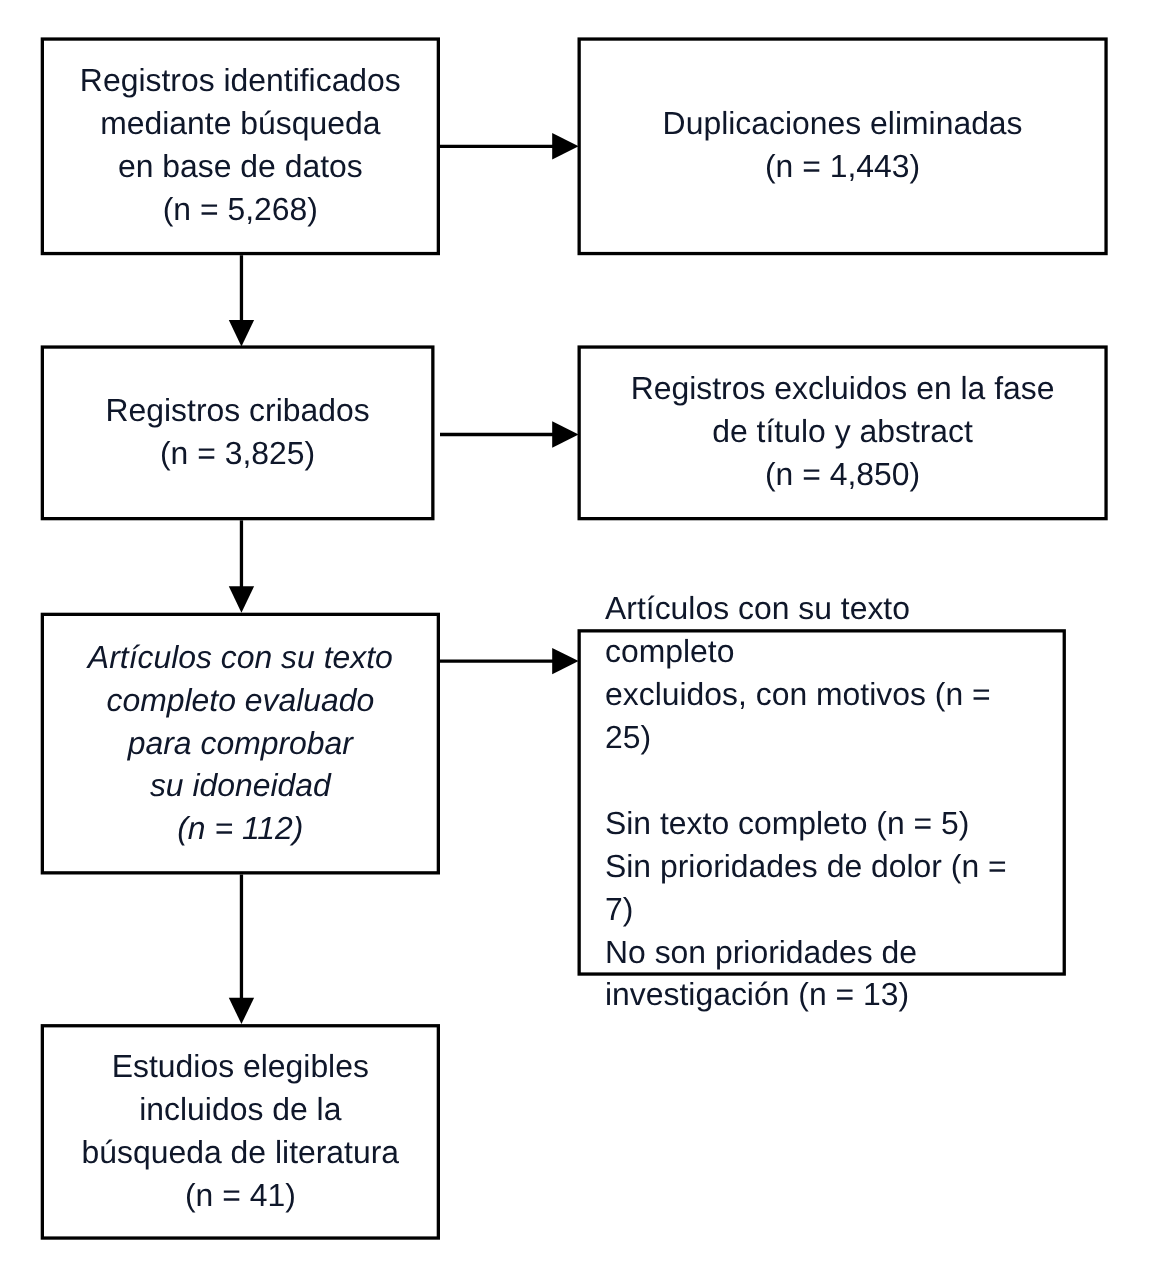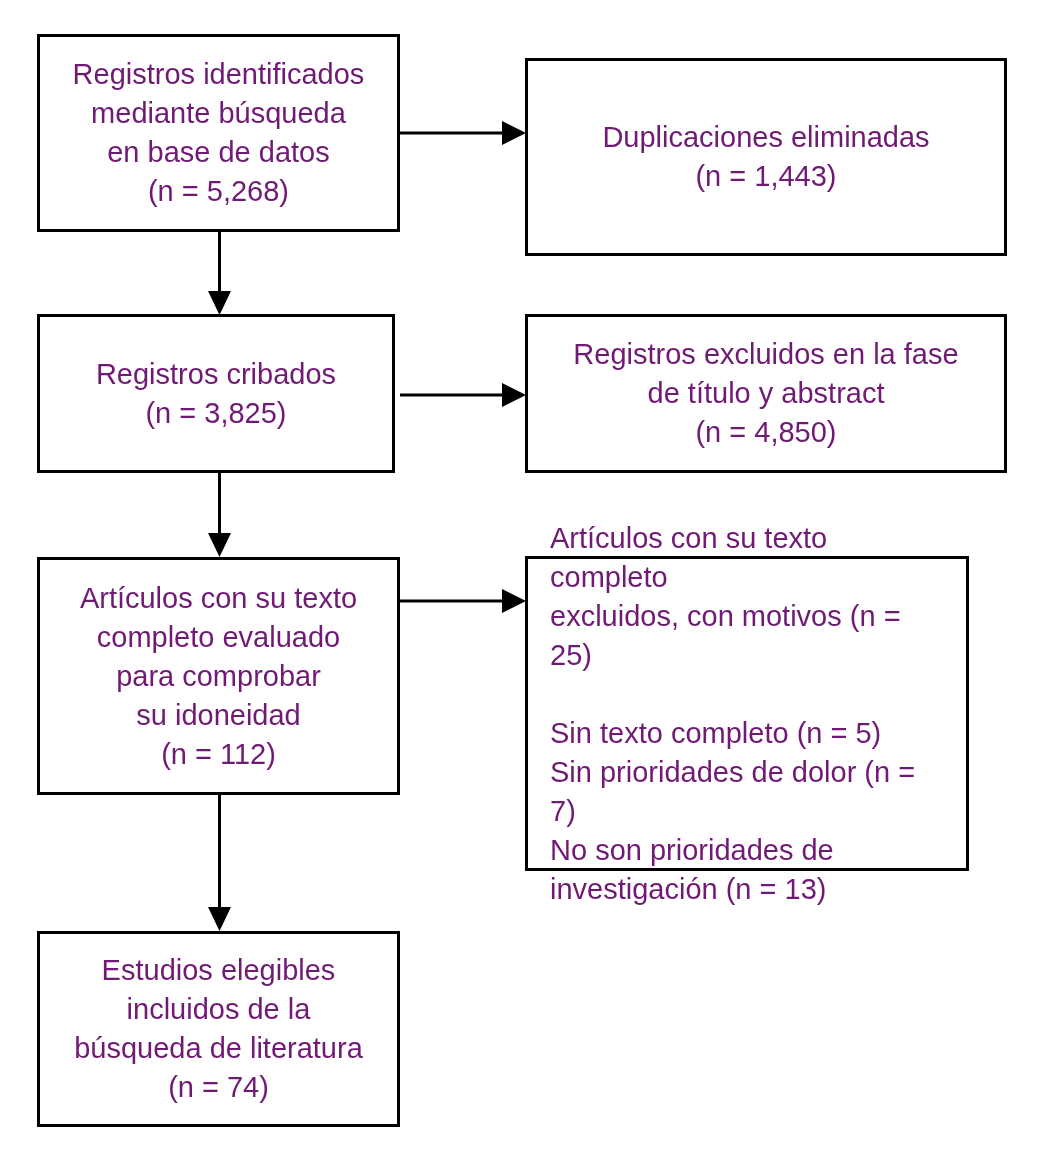--- a/index.html
+++ b/index.html
@@ -6,21 +6,21 @@
     margin: 0;
     padding: 0;
     background: #ffffff;
   }
   .canvas {
     position: relative;
     width: 1064px;
     height: 1158px;
     background: #ffffff;
     font-family: "Liberation Sans", sans-serif;
-    color: #701a75;
+    color: #0f172a;
     overflow: hidden;
   }
   .fbox {
     position: absolute;
     box-sizing: border-box;
     border: 3px solid #000000;
     background: #ffffff;
     display: flex;
     align-items: center;
     justify-content: center;
@@ -32,25 +32,25 @@
     text-align: center;
     width: 100%;
     padding: 0 14px;
   }
   .fbox-text.align-left {
     text-align: left;
     padding: 0 20px 0 22px;
   }
   
   #box-identified        { left: 37px;  top: 34px;  width: 363px; height: 198px; }
-  #box-duplicates        { left: 525px; top: 34px;  width: 482px; height: 198px; margin-top: 24px; }
+  #box-duplicates        { left: 525px; top: 34px;  width: 482px; height: 198px; }
   #box-screened          { left: 37px;  top: 314px; width: 358px; height: 159px; }
   #box-excluded-title    { left: 525px; top: 314px; width: 482px; height: 159px; }
-  #box-fulltext          { left: 37px;  top: 557px; width: 363px; height: 238px; }
-  #box-fulltext-excluded { left: 525px; top: 556px; width: 444px; height: 315px; }
+  #box-fulltext          { left: 37px;  top: 557px; width: 363px; height: 238px; font-style: italic; }
+  #box-fulltext-excluded { left: 525px; top: 572px; width: 444px; height: 315px; }
   #box-included          { left: 37px;  top: 931px; width: 363px; height: 196px; }
 
   .arrows {
     position: absolute;
     left: 0;
     top: 0;
     width: 1064px;
     height: 1158px;
     pointer-events: none;
   }
@@ -106,21 +106,21 @@
 Sin texto completo (n = 5)
 Sin prioridades de dolor (n = 7)
 No son prioridades de
 investigación (n = 13)</div>
   </div>
 
   <div class="fbox" id="box-included">
     <div class="fbox-text">Estudios elegibles
 incluidos de la
 búsqueda de literatura
-(n = 74)</div>
+(n = 41)</div>
   </div>
 
   <svg class="arrows" viewBox="0 0 1064 1158" xmlns="http://www.w3.org/2000/svg">
 
     <g>
       <line x1="400" y1="133" x2="503" y2="133"></line>
       <polygon points="502,121 502,145 526,133"></polygon>
     </g>
 
     <g>

